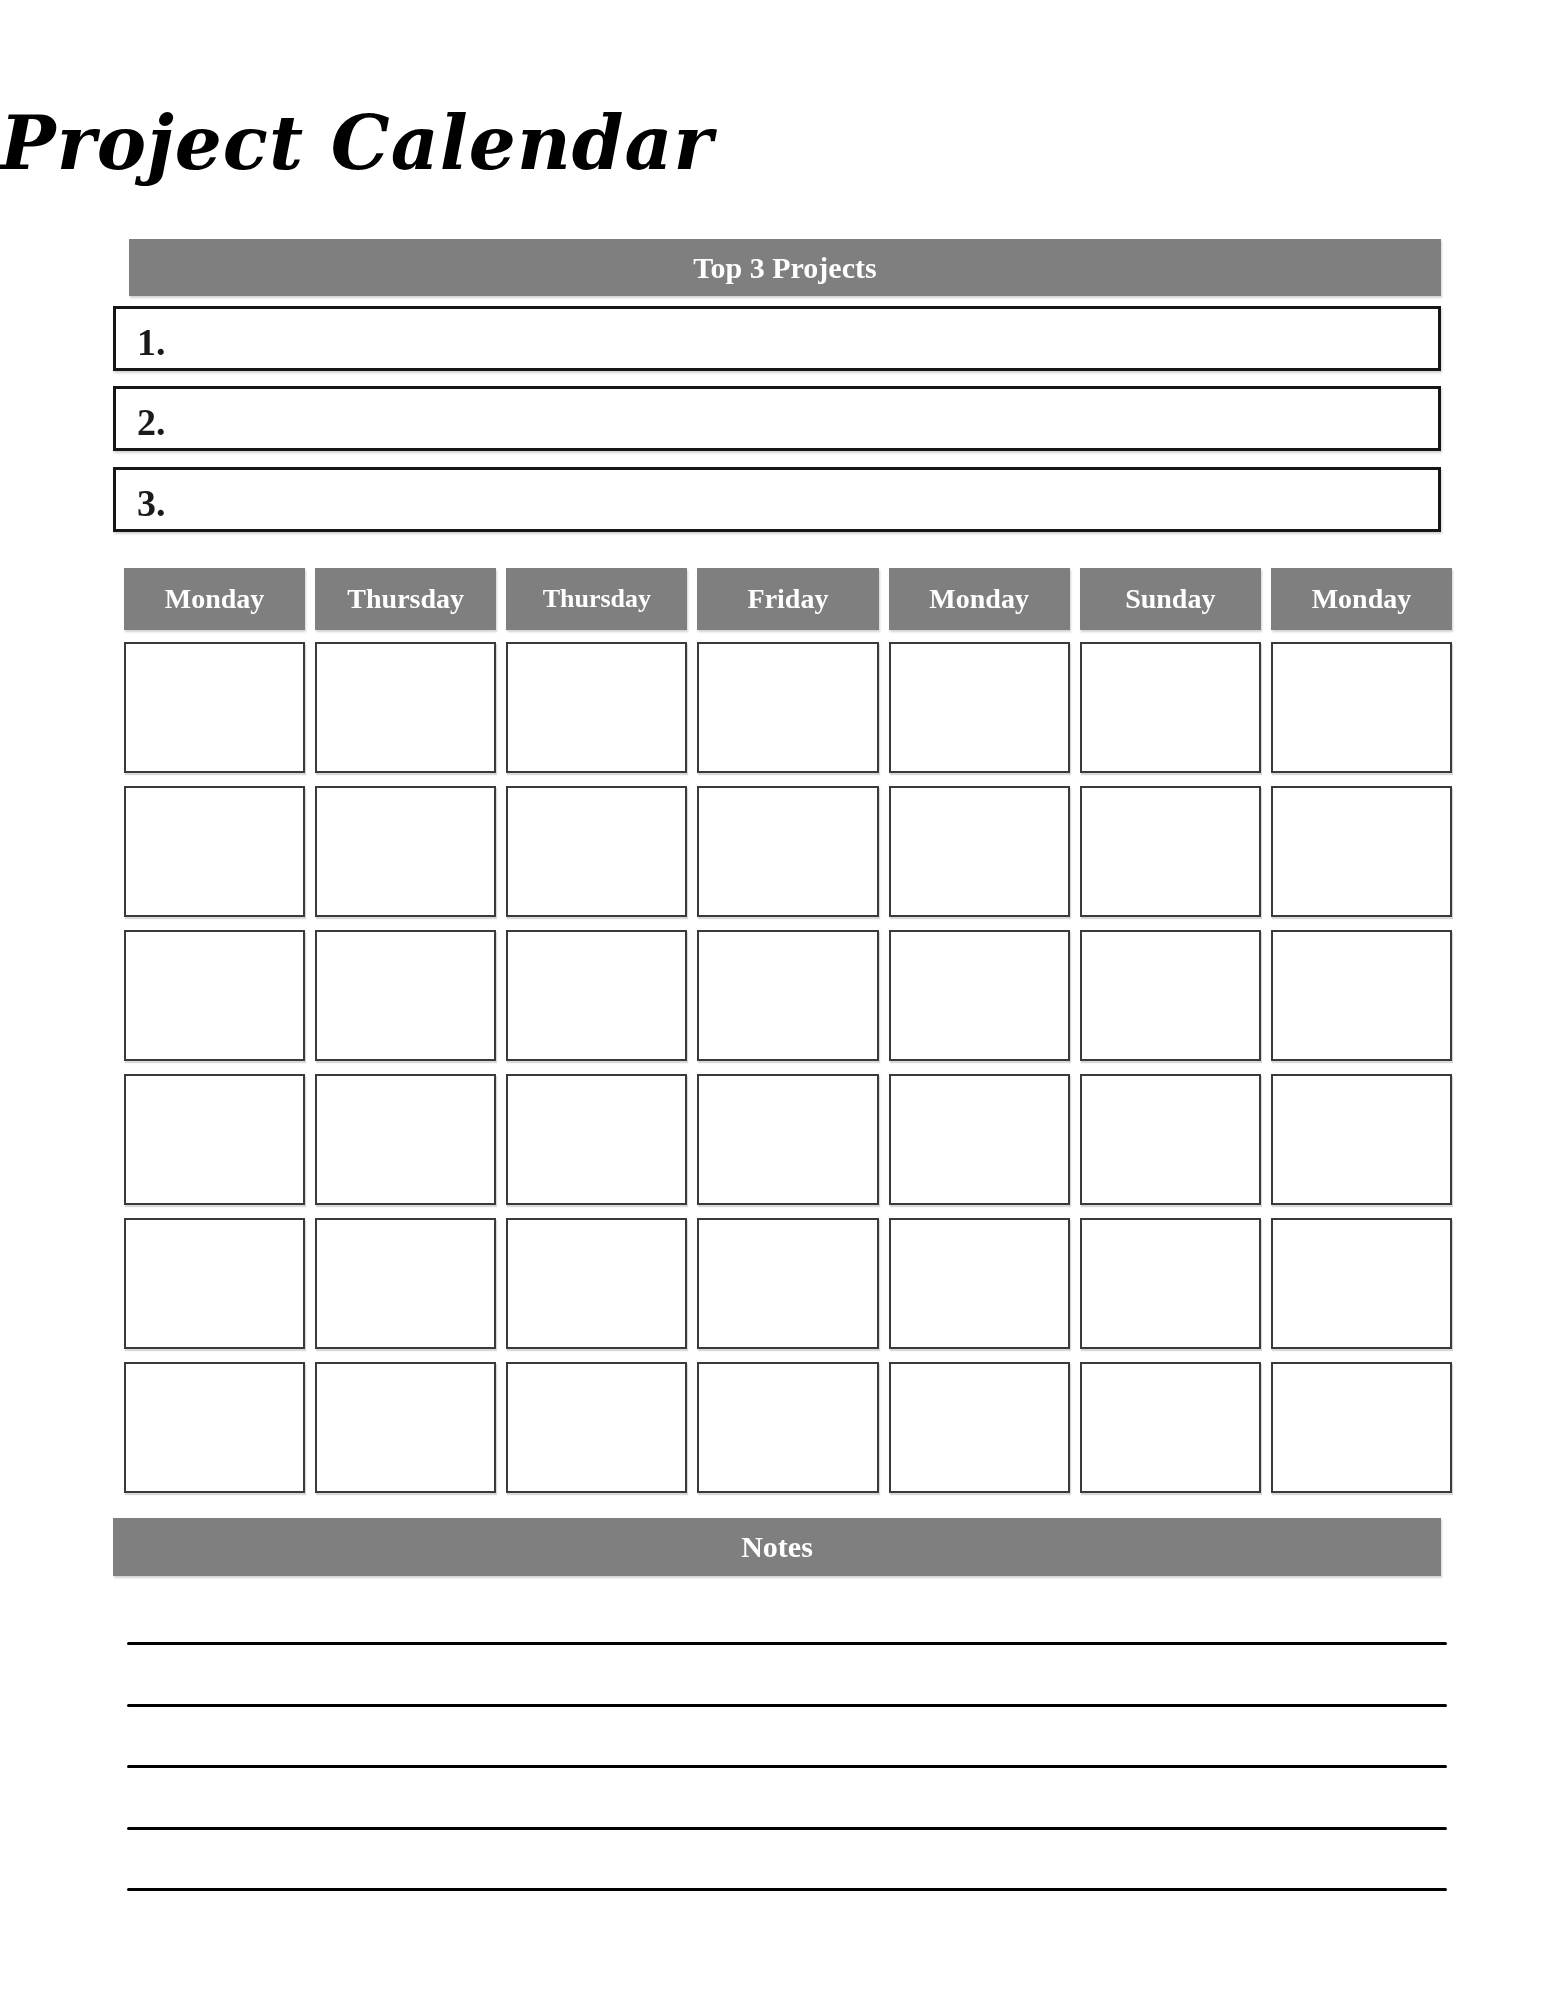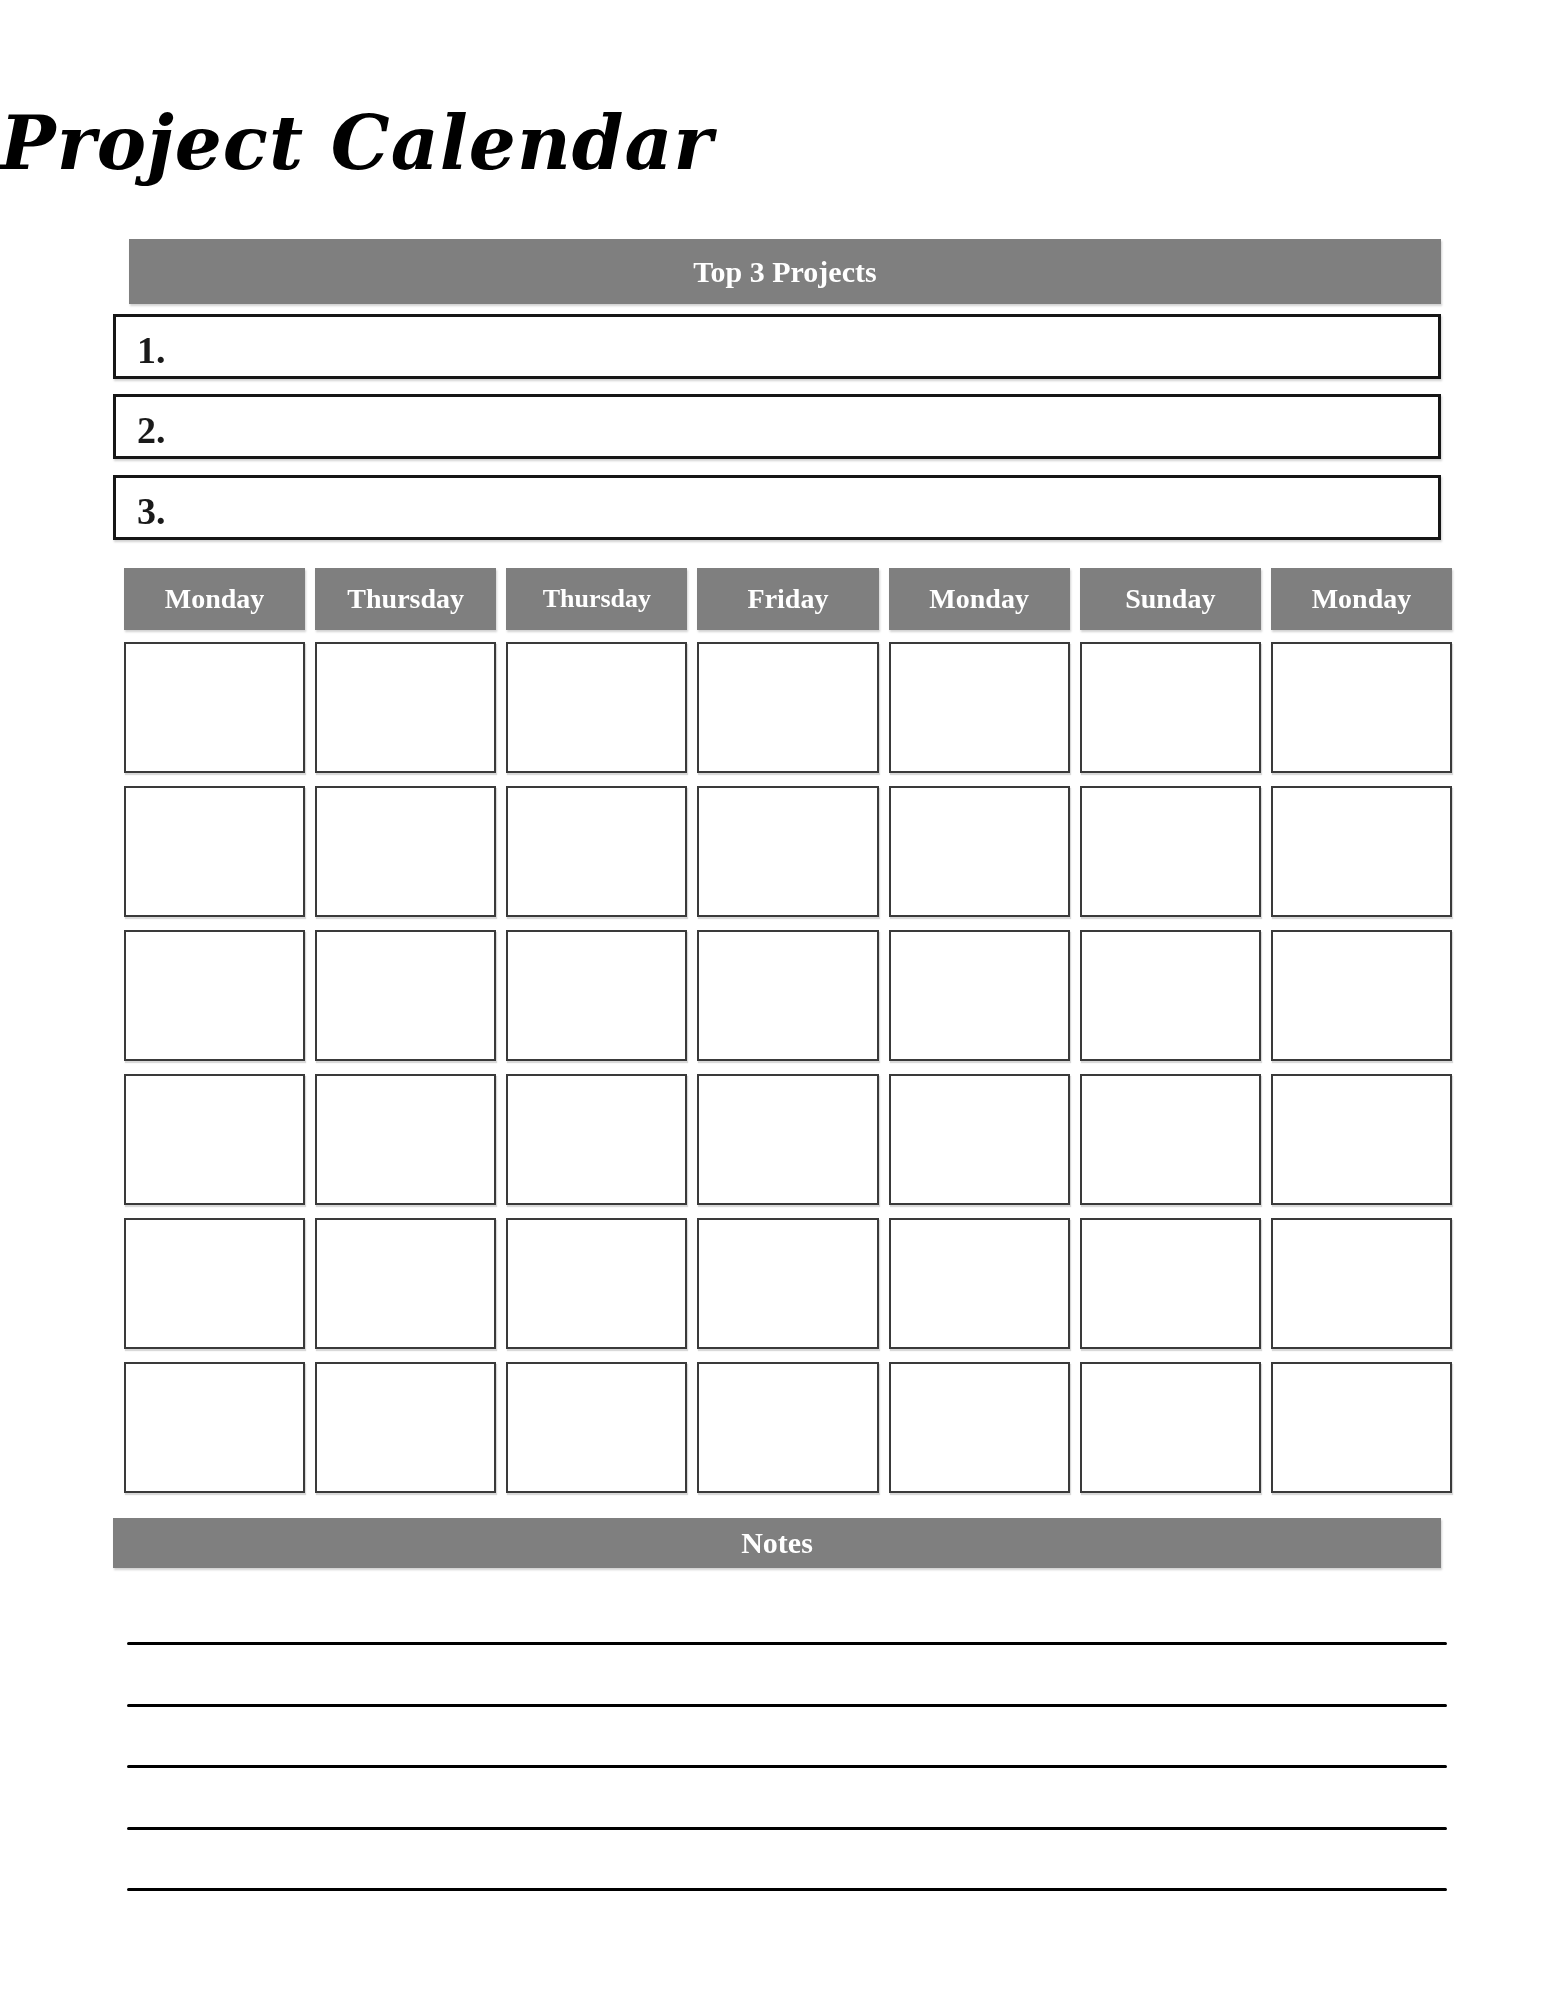--- a/index.html
+++ b/index.html
@@ -37,21 +37,21 @@
     color:var(--header-text);
     display:flex;align-items:center;justify-content:center;
     font-weight:bold;
     font-size:30px;
     box-shadow:1px 2px 2px rgba(0,0,0,0.18);
   }
   
   .projects-section{
     position:absolute;top:239px;left:113px;width:1328px;
   }
-  .projects-bar{height:65px;margin-left:16px;}
+  .projects-bar{height:57px;margin-left:16px;}
   .project-box{
     height:65px;
     background:#fff;
     border:3px solid var(--box-border);
     display:flex;align-items:center;
     padding-left:21px;
     box-shadow:1px 2px 2px rgba(0,0,0,0.18);
   }
   .project-box.b1{margin-top:10px;}
   .project-box.b2{margin-top:15px;}
@@ -93,21 +93,21 @@
   .cell{
     height:131px;
     background:#fff;
     border:2px solid var(--cell-border);
     box-shadow:1px 2px 1px rgba(0,0,0,0.15);
   }
   
   .notes-section{
     position:absolute;top:1518px;left:113px;width:1328px;
   }
-  .notes-bar{height:50px;}
+  .notes-bar{height:58px;}
   .note-lines{
     position:absolute;top:1642px;left:127px;width:1320px;
   }
   .note-line{
     height:0;
     border-top:3px solid var(--note-line);
     margin-bottom:58.5px;
     border-radius:2px;
   }
 </style>

